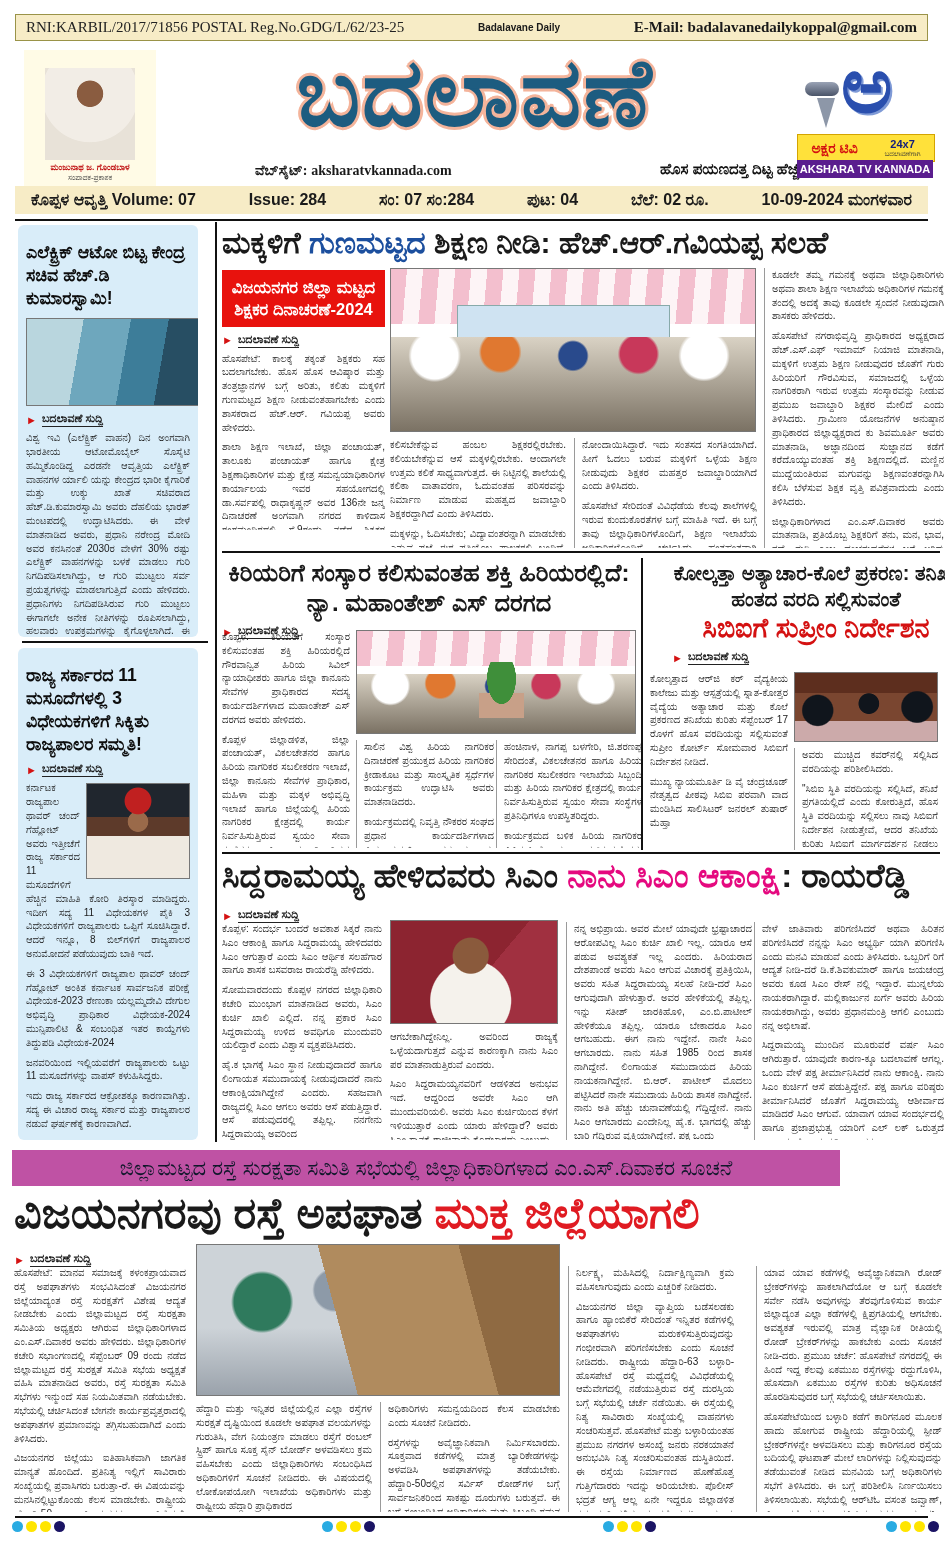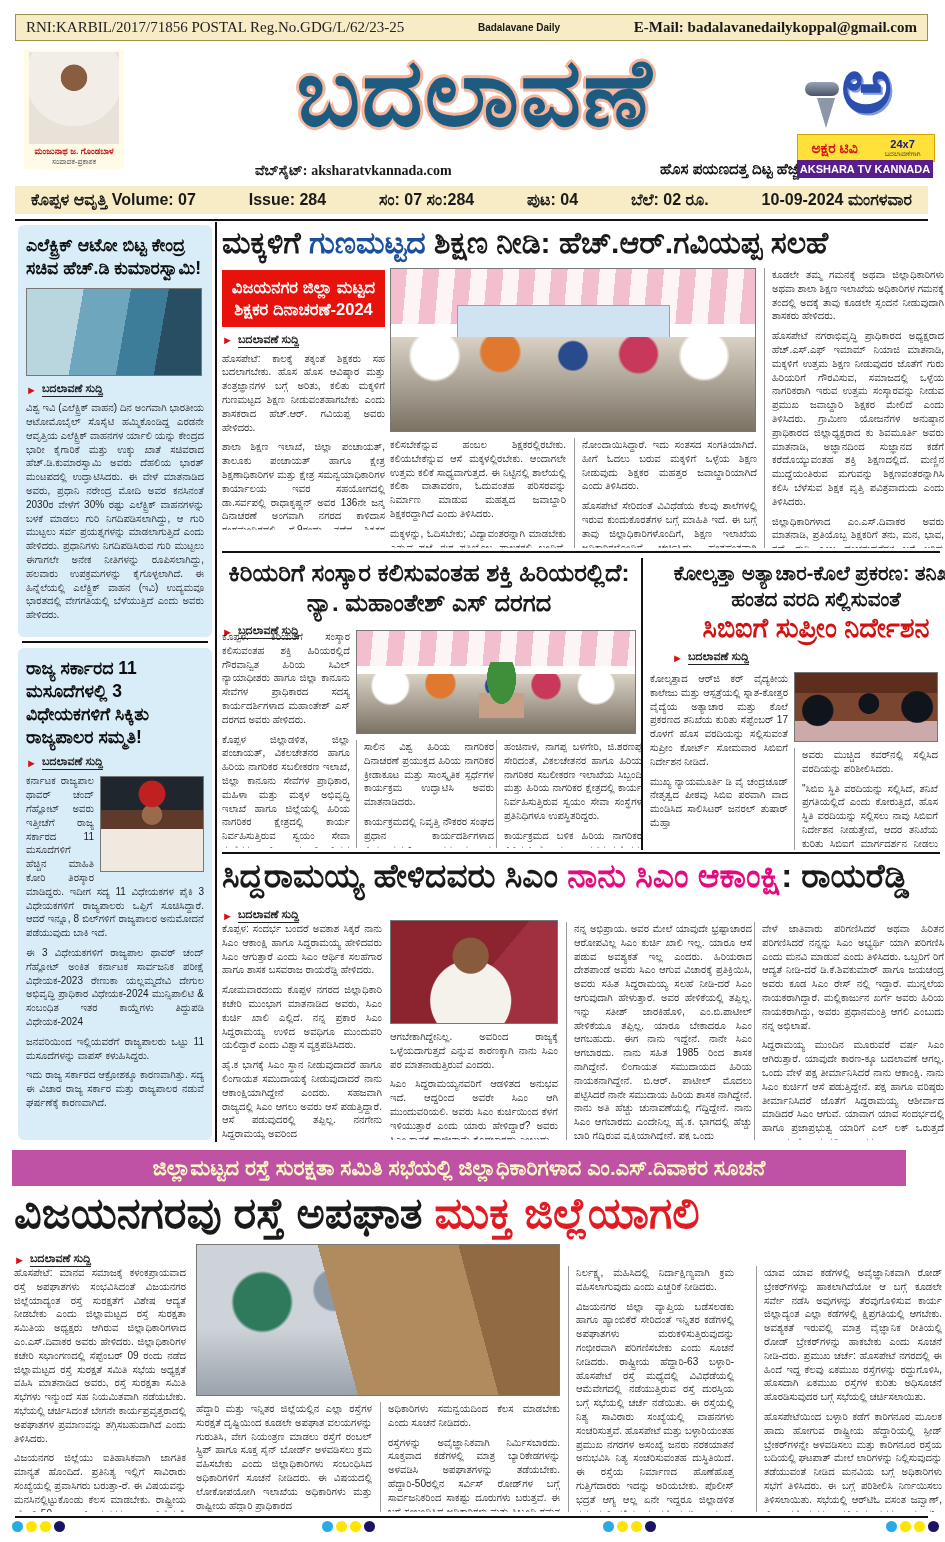--- a/index.html
+++ b/index.html
@@ -5,21 +5,21 @@
   html,body{margin:0;padding:0;background:#e8e8e8;}
   .page{position:relative;width:945px;height:1542px;background:#ffffff;margin:0 auto;
         font-family:"Liberation Sans","DejaVu Sans",sans-serif;color:#1a1a1a;overflow:hidden;}
   
   .topstrip{position:absolute;left:15px;top:14px;width:913px;height:27px;background:#f7ecc6;
             border:1px solid #9a9348;display:flex;align-items:center;justify-content:space-between;padding:0 10px;box-sizing:border-box;}
   .topstrip .t1{font-family:"Liberation Serif",serif;font-size:15px;color:#222;}
   .topstrip .t2{font-weight:bold;font-size:10px;}
   .topstrip .t3{font-family:Liberation Serif, serif;font-weight:bold;font-size:15px;}
   
-  .editorbox{position:absolute;left:24px;top:50px;width:96px;text-align:center;background:#fffbe6;padding:2px;}
+  .editorbox{position:absolute;left:24px;top:50px;width:96px;text-align:center;background:#fffbe6;padding:18px;}
   .editorphoto{width:90px;height:92px;margin:0 auto;background:
       radial-gradient(circle at 50% 28%,#8a5c40 16%,#f2ede6 17% 60%,#e8e2d8 61%),
       linear-gradient(90deg,#efc93a 0 12%,#3f9c4a 12% 20%,#fff 20% 80%,#3f9c4a 80% 88%,#efc93a 88%);}
   .editorname{font-size:8.5px;font-weight:bold;color:#c01414;margin-top:2px;}
   .editorrole{font-size:7.5px;color:#333;}
   .mast-title{position:absolute;left:165px;top:44px;width:620px;text-align:center;
       font-size:94px;font-weight:bold;color:#1d5c80;line-height:1.05;letter-spacing:2px;
       text-shadow:3px 0 0 #f4b49b,-3px 0 0 #f4b49b,0 3px 0 #f4b49b,0 -3px 0 #f4b49b,2px 2px 0 #f4b49b,-2px -2px 0 #f4b49b;}
   .mast-web{position:absolute;left:255px;top:162px;font-size:14px;}
   .mast-web b{font-family:"Liberation Serif",serif;}
@@ -35,21 +35,21 @@
   .logo .band{position:absolute;left:2px;top:114px;width:136px;height:18px;background:#5a1d8e;color:#fff;
       font-weight:bold;font-size:11px;display:flex;align-items:center;justify-content:center;}
   
   .infobar{position:absolute;left:15px;top:186px;width:913px;height:28px;background:#f7ecc6;
       display:flex;align-items:center;justify-content:space-between;padding:0 16px;box-sizing:border-box;
       font-weight:bold;font-size:16px;}
   
   .hrule{position:absolute;background:#111;}
   .vrule{position:absolute;background:#111;}
   
-  .sb-box{position:absolute;left:18px;width:194px;background:#d9edf9;border-radius:6px;padding:9px 8px;box-sizing:border-box;overflow:hidden;}
+  .sb-box{position:absolute;left:18px;width:180px;background:#d9edf9;border-radius:6px;padding:16px 8px;box-sizing:border-box;overflow:hidden;}
   .sb-head{font-size:17.5px;font-weight:bold;line-height:1.32;color:#0d0d0d;}
   .sb-photo1{width:176px;height:88px;margin:8px 0 4px 0;background:
       linear-gradient(100deg,#b9d6de 0 30%,#6ea7bd 30% 55%,#3d7d99 55% 75%,#274e63 75%);border:1px solid #888;}
   .sb-photo2{float:right;width:104px;height:96px;margin:2px 0 4px 6px;border:1px solid #888;background:
       radial-gradient(circle at 50% 18%,#c02020 14%,transparent 15%),
       radial-gradient(circle at 50% 40%,#9a6a4a 13%,transparent 14%),
       linear-gradient(#20262e 0 35%,#5d3a2a 35% 55%,#efe9e0 55%);}
   .byline{display:flex;align-items:center;gap:5px;margin:6px 0 4px 0;}
   .byline .arr{color:#d41111;font-size:11px;}
   .byline .bl{font-size:11px;font-weight:bold;border-bottom:1px solid #222;padding-bottom:1px;}
@@ -86,22 +86,22 @@
       linear-gradient(#cdd3d8 0 55%,#9aa2ab);}
   .ph-plant{position:absolute;left:44%;top:30%;width:16%;height:55%;background:
       radial-gradient(ellipse at 50% 30%,#3f8f3a 45%,transparent 46%),
       linear-gradient(transparent 0 55%,#c8a088 55%);}
   .headline2{font-size:24px;font-weight:bold;text-align:center;line-height:1.25;}
   .headline3a{font-size:20px;font-weight:bold;text-align:center;line-height:1.3;}
   .headline3b{font-size:27px;font-weight:bold;text-align:center;color:#d41111;line-height:1.2;}
   .cm-head{position:absolute;left:222px;top:858px;width:718px;font-size:33px;font-weight:bold;line-height:1.1;}
   .pink{color:#e5097f;}
   .blue{color:#1c4f9e;}
-  .strap{position:absolute;left:12px;top:1150px;width:894px;height:36px;background:#bf52a4;
-      display:flex;align-items:center;justify-content:center;font-size:21px;font-weight:bold;color:#fef9c3;}
+  .strap{position:absolute;left:12px;top:1150px;width:828px;height:36px;background:#bf52a4;
+      display:flex;align-items:center;justify-content:center;font-size:21px;font-weight:normal;color:#0f172a;}
   .bot-head{position:absolute;left:14px;top:1190px;width:920px;font-size:43px;font-weight:bold;line-height:1.1;}
   .bot-head .red{color:#e01b22;}
   .dotsline{position:absolute;left:15px;top:1516px;width:913px;height:2px;background:#111;}
   .dots{position:absolute;top:1521px;display:flex;gap:3px;}
   .dot{width:11px;height:11px;border-radius:50%;}
   .dc{background:#29abe2;} .dy{background:#ffe500;} .dk{background:#1b1464;}
   .jcol{position:absolute;}
   .colrule{border-left:1px solid #9a9a9a;padding-left:7px;}
 </style>
 </head>

